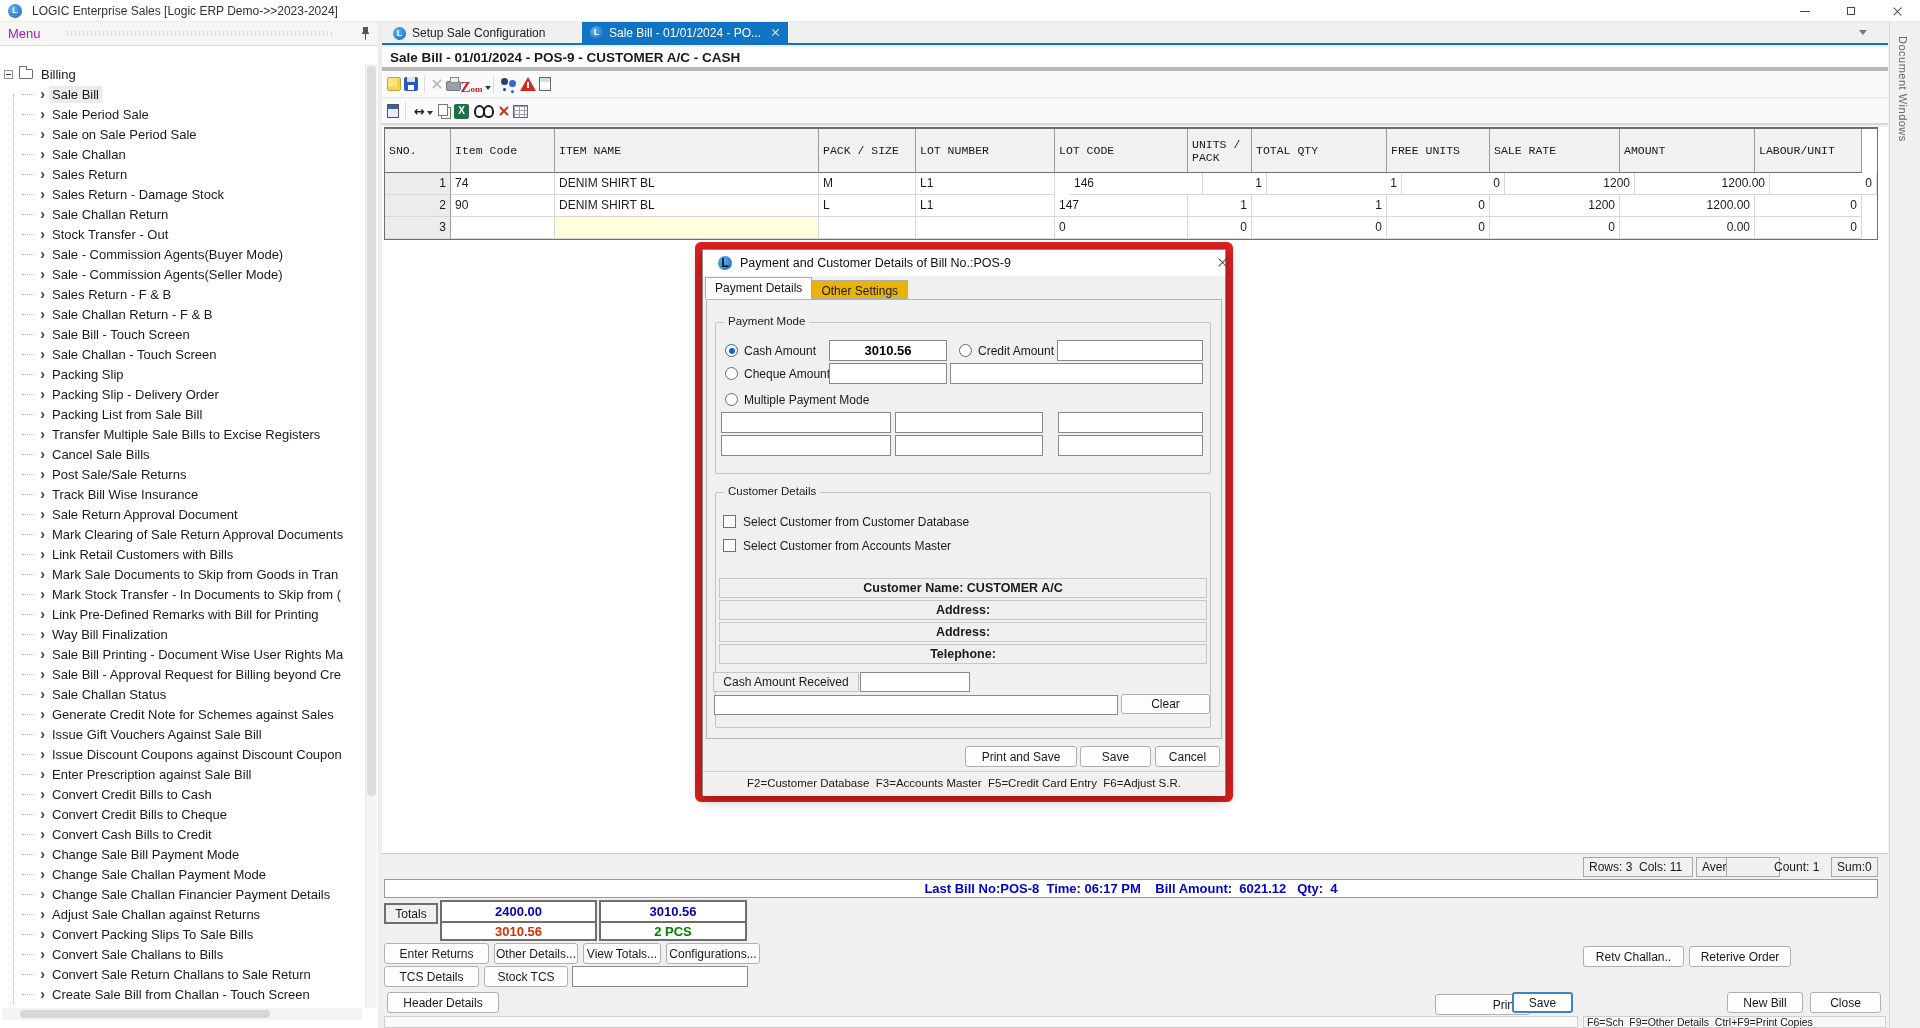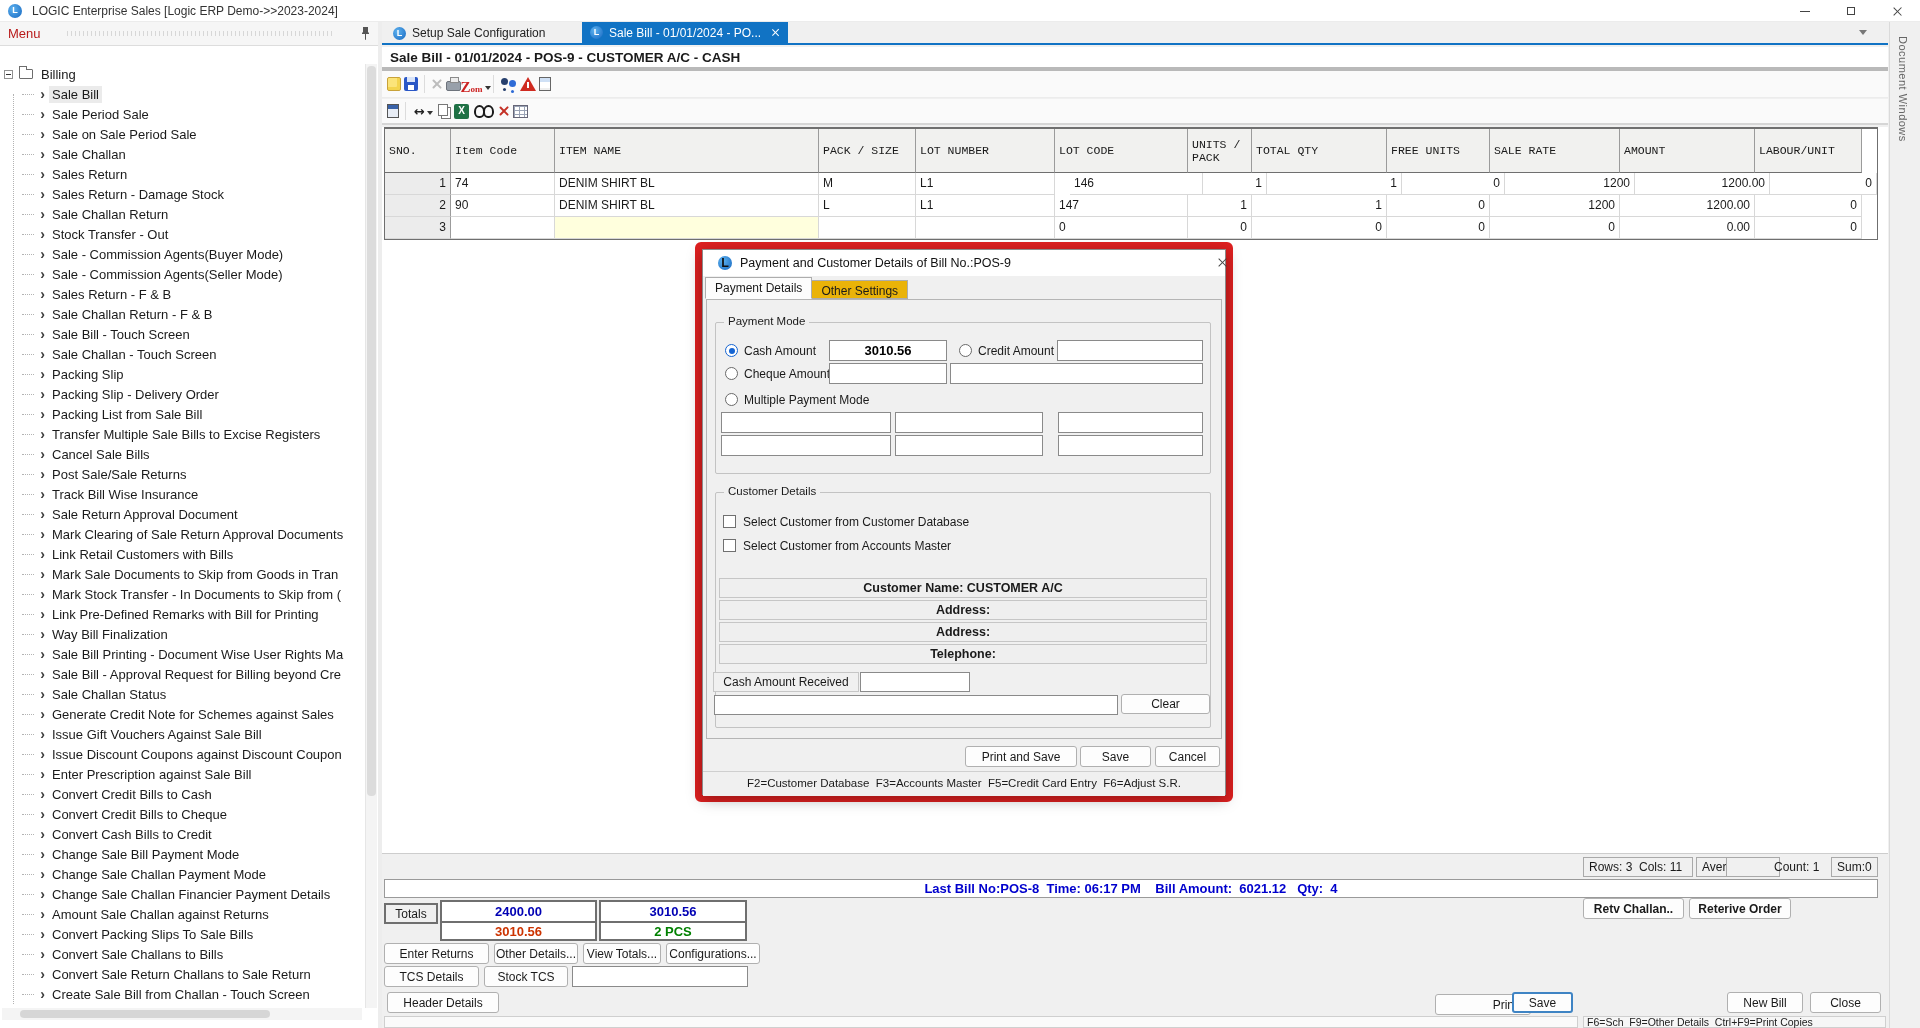--- a/index.html
+++ b/index.html
@@ -21,21 +21,21 @@
   .glyph-min{width:10px;height:1px;background:#444;}
   .glyph-max{width:8px;height:8px;border:1px solid #444;position:relative;background:#fff;}
   .glyph-max::before{content:"";position:absolute;left:2px;top:-3px;width:8px;height:8px;border:1px solid #444;z-index:-1;}
   .xg{position:relative;width:11px;height:11px;}
   .xg::before,.xg::after{content:"";position:absolute;left:5px;top:0;width:1.3px;height:11px;background:#444;}
   .xg::before{transform:rotate(45deg);} .xg::after{transform:rotate(-45deg);}
 
   
   .sidebar{position:absolute;left:0;top:22px;width:378px;height:1006px;background:#fff;}
   .menuhdr{position:absolute;left:0;top:0;width:378px;height:24px;background:#f6f6f6;
-           border-bottom:1px solid #ddd;display:flex;align-items:center;padding:0 8px;color:#b91c1c;font-size:13px;gap:16px;}
+           border-bottom:1px solid #ddd;display:flex;align-items:center;padding:0 8px;color:#a21caf;font-size:13px;gap:16px;}
   .menudots{flex:1;height:5px;margin:0 10px;background:repeating-linear-gradient(90deg,#cfcfcf 0 1px,transparent 1px 4px);opacity:.8;}
   .tree{position:absolute;left:0;top:42px;width:364px;height:944px;overflow:hidden;}
   .vline{position:absolute;left:13px;top:30px;bottom:4px;border-left:1px dotted #b3b3b3;}
   .trow{position:relative;height:20px;display:flex;align-items:center;white-space:nowrap;}
   .trow.root{padding-left:4px;}
   .trow.item{padding-left:22px;}
   .trow.sel .tlabel{background:#ebebeb;}
   .expand{width:9px;height:9px;border:1px solid #919191;background:#fff;position:relative;flex:none;}
   .expand::before{content:"";position:absolute;left:1px;top:3px;width:5px;height:1px;background:#333;}
   .folder{width:14px;height:10px;border:1px solid #6d6d6d;border-radius:1px;background:#fff;position:relative;margin-left:6px;flex:none;}
@@ -407,21 +407,21 @@
             <span class="tlabel">Change Sale Challan Payment Mode</span>
           </div>
           <div class="trow item">
             <span class="stub"></span>
             <span class="chev"></span>
             <span class="tlabel">Change Sale Challan Financier Payment Details</span>
           </div>
           <div class="trow item">
             <span class="stub"></span>
             <span class="chev"></span>
-            <span class="tlabel">Amount Sale Challan against Returns</span>
+            <span class="tlabel">Adjust Sale Challan against Returns</span>
           </div>
           <div class="trow item">
             <span class="stub"></span>
             <span class="chev"></span>
             <span class="tlabel">Convert Packing Slips To Sale Bills</span>
           </div>
           <div class="trow item">
             <span class="stub"></span>
             <span class="chev"></span>
             <span class="tlabel">Convert Sale Challans to Bills</span>
@@ -575,21 +575,21 @@
     <div class="tot blue" style="left:217px;top:878px;width:148px;height:23px;">3010.56</div>
     <div class="tot redv" style="left:58px;top:899px;width:157px;height:20px;">3010.56</div>
     <div class="tot greenv" style="left:217px;top:899px;width:148px;height:20px;">2 PCS</div>
 
     <div class="btnrow" style="left:2px;top:921px;">
       <span class="btn" style="width:105px;">Enter Returns</span>
       <span class="btn" style="width:84px;">Other Details...</span>
       <span class="btn" style="width:78px;">View Totals...</span>
       <span class="btn" style="width:94px;">Configurations...</span>
     </div>
-    <div class="btnrow" style="left:1201px;top:876px;font-weight:bold;">
+    <div class="btnrow" style="left:1201px;top:924px;">
       <span class="btn" style="width:101px;">Retv Challan..</span>
       <span class="btn" style="width:102px;">Reterive Order</span>
     </div>
     <div class="btnrow" style="left:2px;top:944px;">
       <span class="btn" style="width:95px;">TCS Details</span>
       <span class="btn" style="width:84px;">Stock TCS</span>
     </div>
     <input class="txt" style="position: absolute; left: 190px; top: 944px; width: 176px; height: 21px;">
 
     <span class="btn" style="position:absolute;left:5px;top:970px;width:112px;">Header Details</span>

